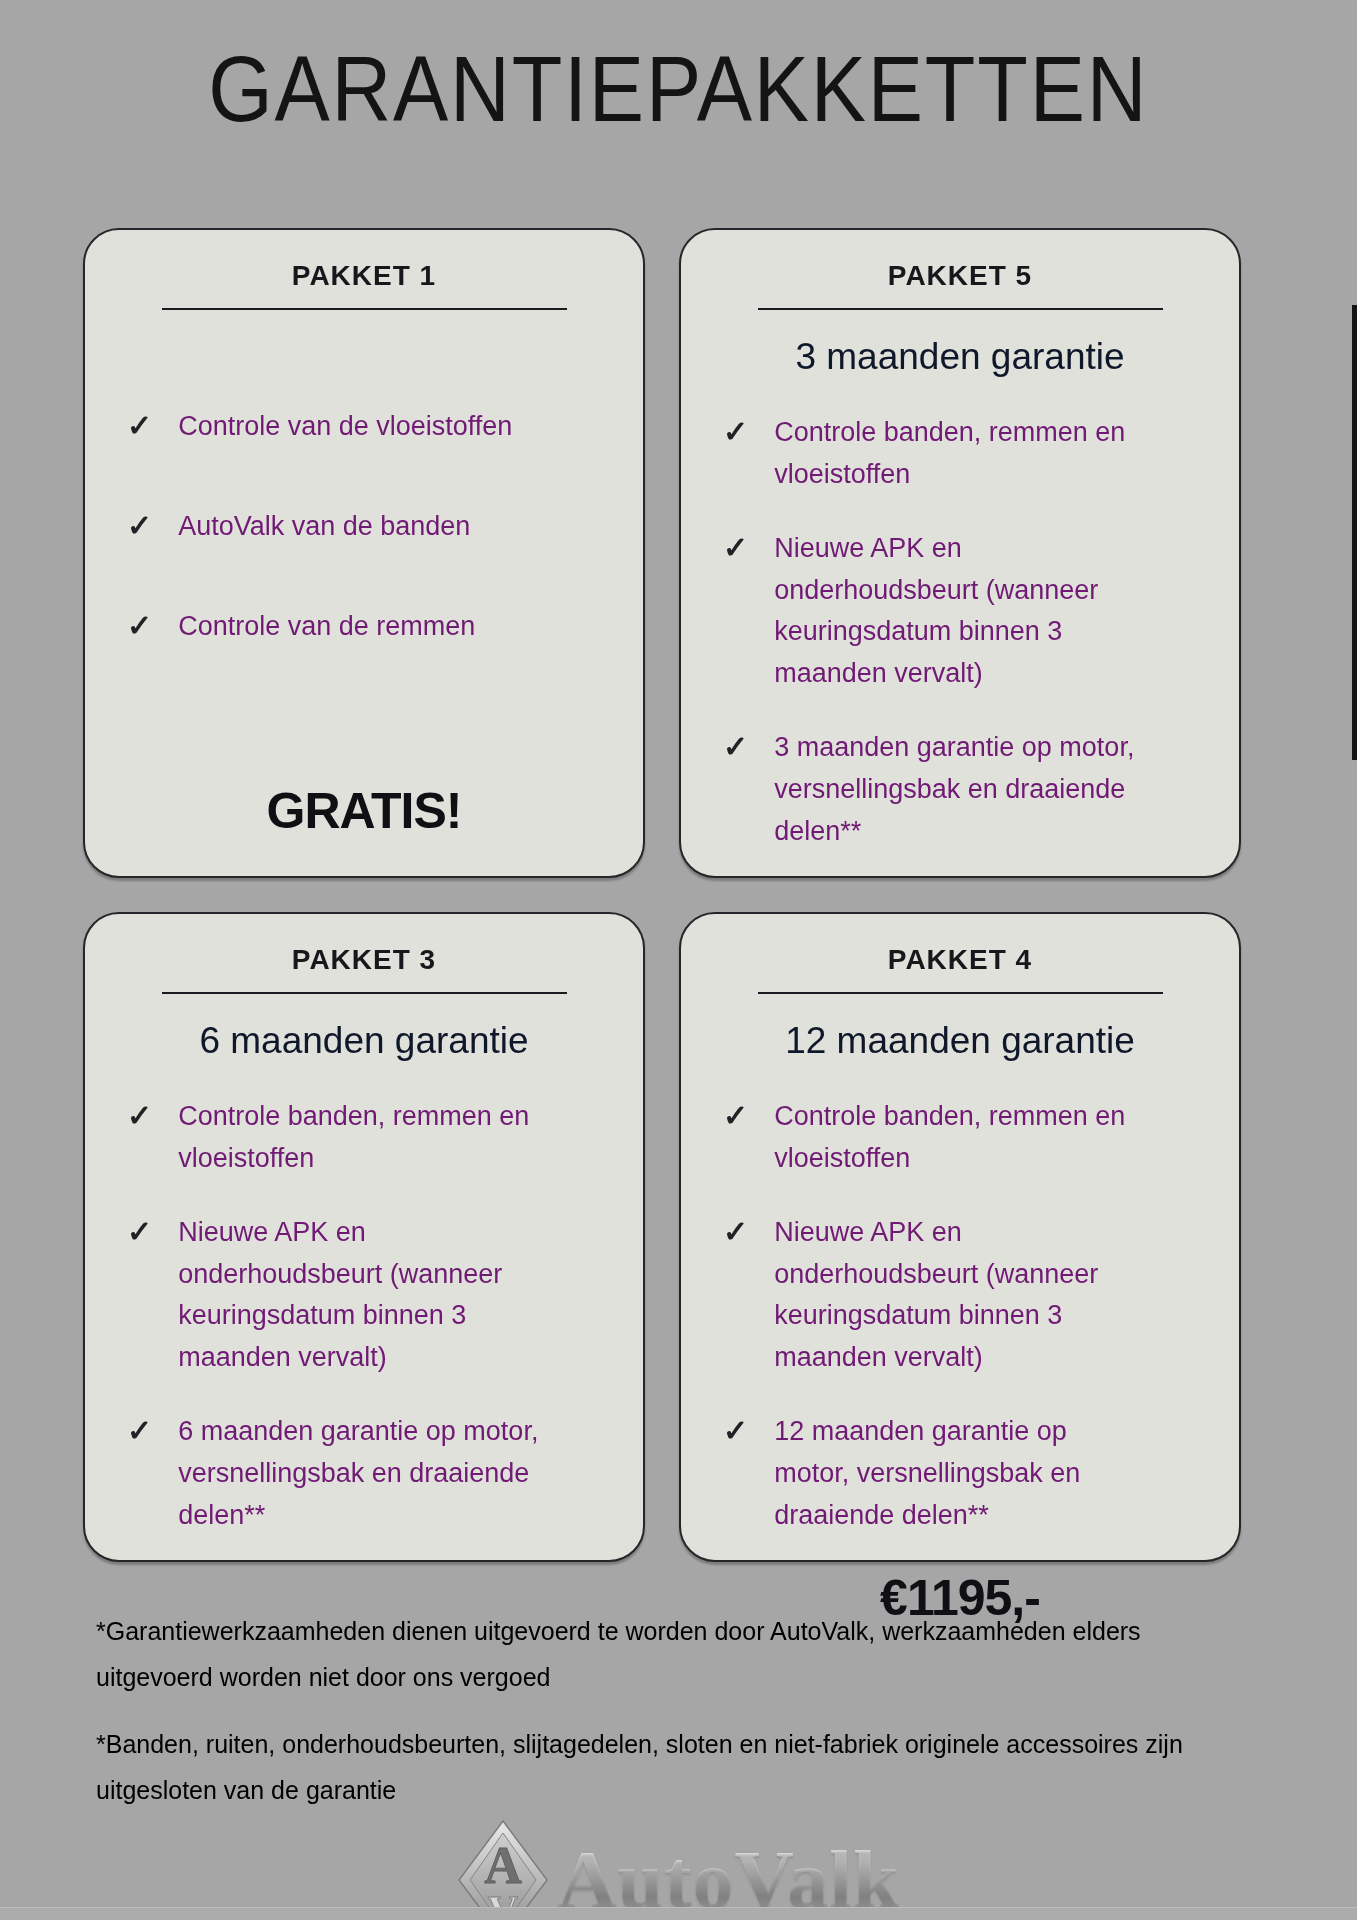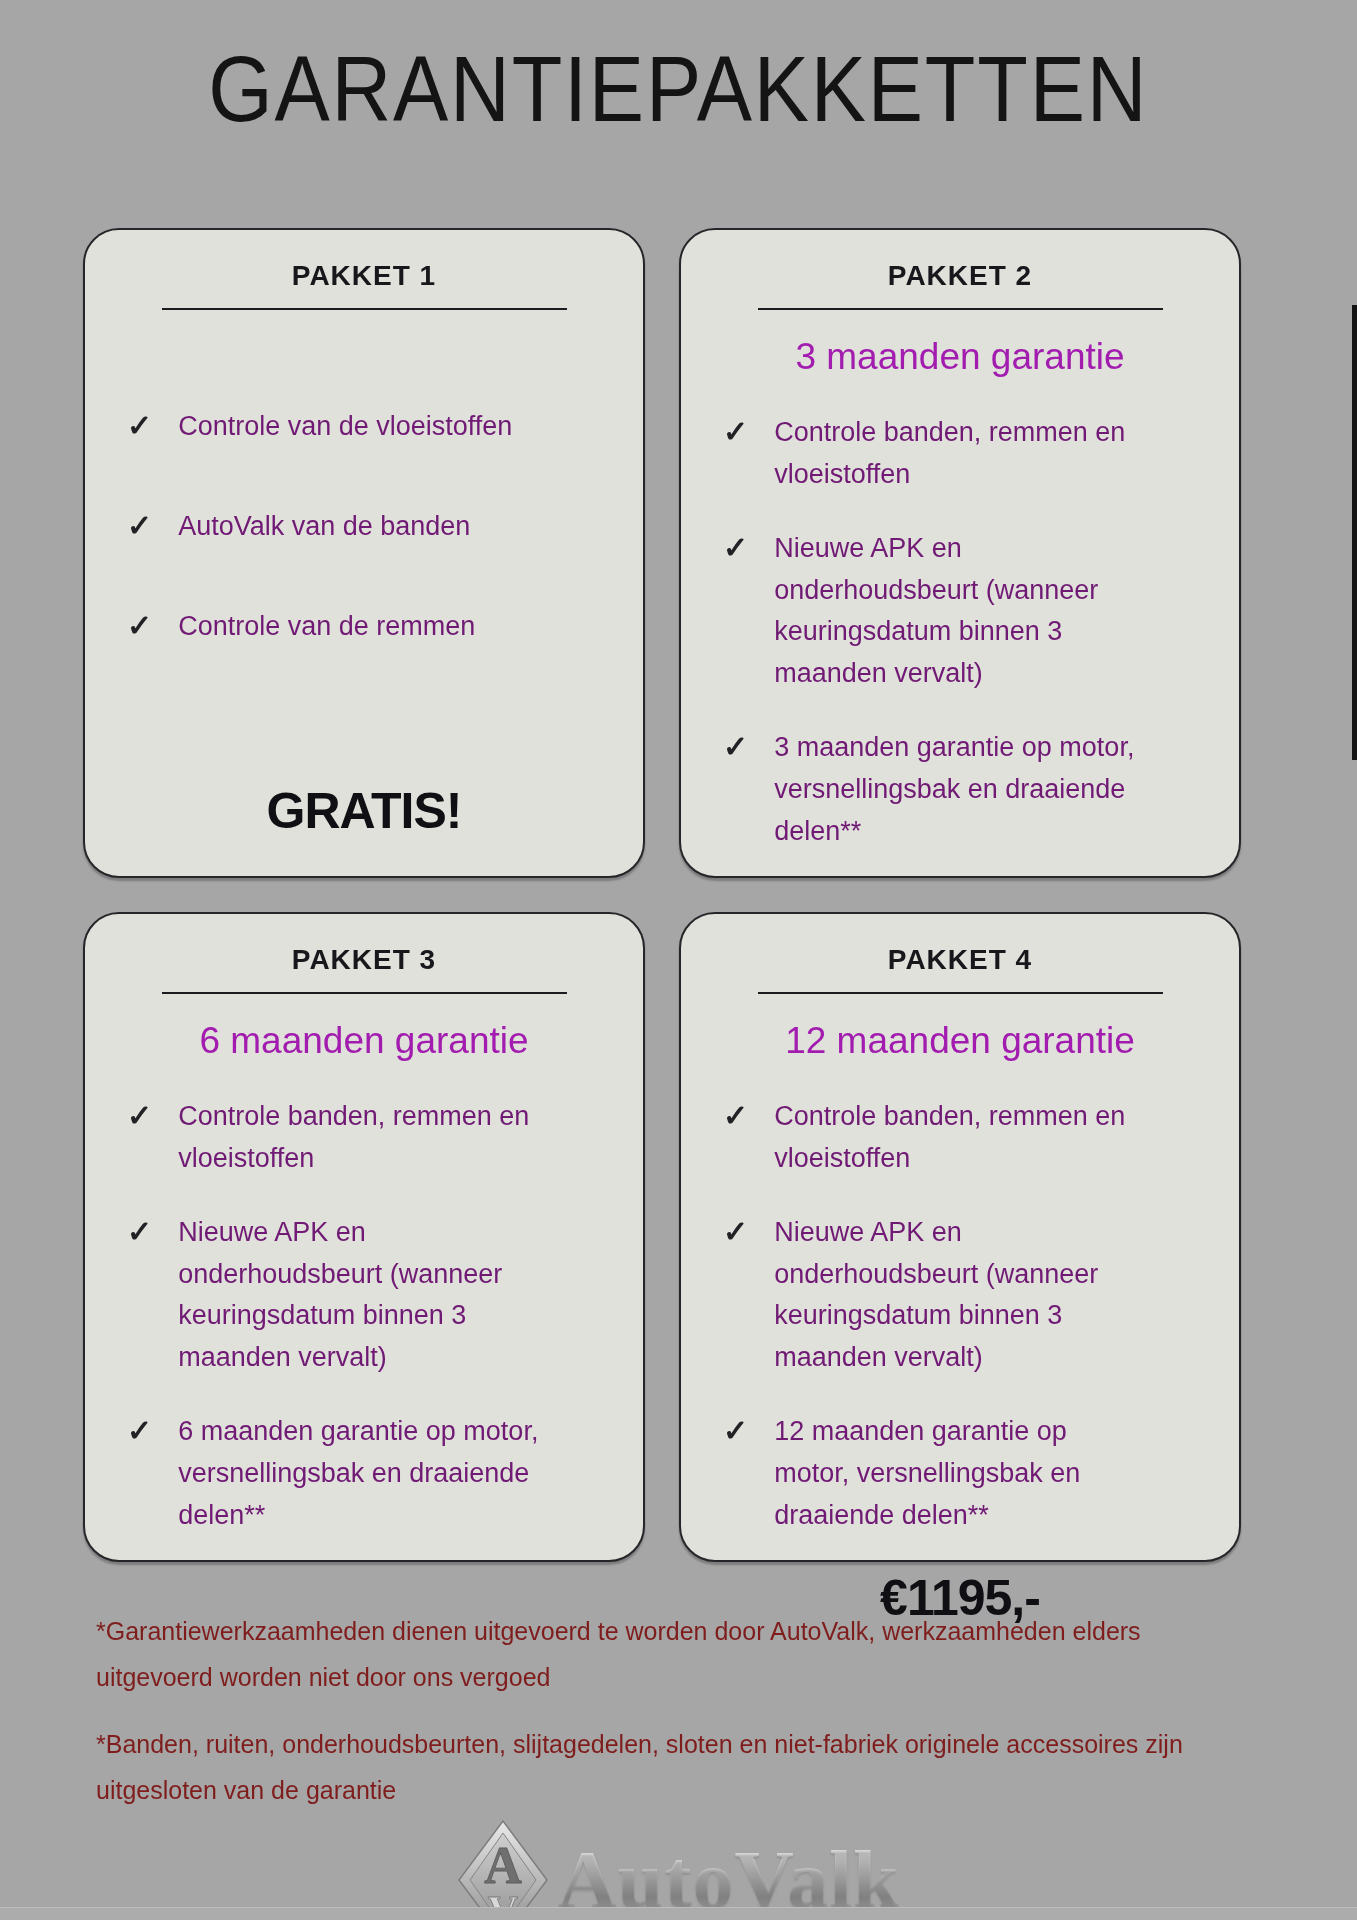--- a/index.html
+++ b/index.html
@@ -59,21 +59,21 @@
     width:405px;
     border:none;
     border-top:2px solid #1c1c20;
     margin:16px auto 0 auto;
   }
   .card-subtitle{
     text-align:center;
     font-size:37px;
     font-weight:400;
     margin-top:26px;
-    color:#a21caf;
+    color:#0f172a;
   }
   
   .checklist{
     list-style:none;
     margin:34px 0 0 0;
     padding:0 40px 0 42px;
     flex:1;
   }
   .card--simple .checklist{margin-top:96px;}
   .check-item{
@@ -103,21 +103,21 @@
     font-weight:700;
     letter-spacing:-1px;
     color:#101014;
     margin:0 0 36px 0;
   }
   
   .footnotes{
     margin:46px 98px 0 96px;
     font-size:25px;
     line-height:1.85;
-    color:#7f1d1d;
+    color:#000000;
   }
   .footnotes p{margin:0;}
   .footnotes p + p{margin-top:20px;}
   
   .logo{
     margin-top:6px;
     display:flex;
     align-items:center;
     justify-content:center;
     gap:8px;
@@ -176,21 +176,21 @@
       <li class="check-item">
         <span class="check">✓</span>
         <span class="item-text">Controle van de remmen</span>
       </li>
     </ul>
     <div class="card-price">GRATIS!</div>
   </section>
 
   <section class="card">
     <div class="card-header">
-      <div class="card-title">PAKKET 2</div>
+      <div class="card-title">PAKKET 5</div>
       <hr class="card-rule">
     </div>
     <div class="card-subtitle">3 maanden garantie</div>
     <ul class="checklist">
       <li class="check-item">
         <span class="check">✓</span>
         <span class="item-text">Controle banden, remmen en vloeistoffen</span>
       </li>
       <li class="check-item">
         <span class="check">✓</span>

